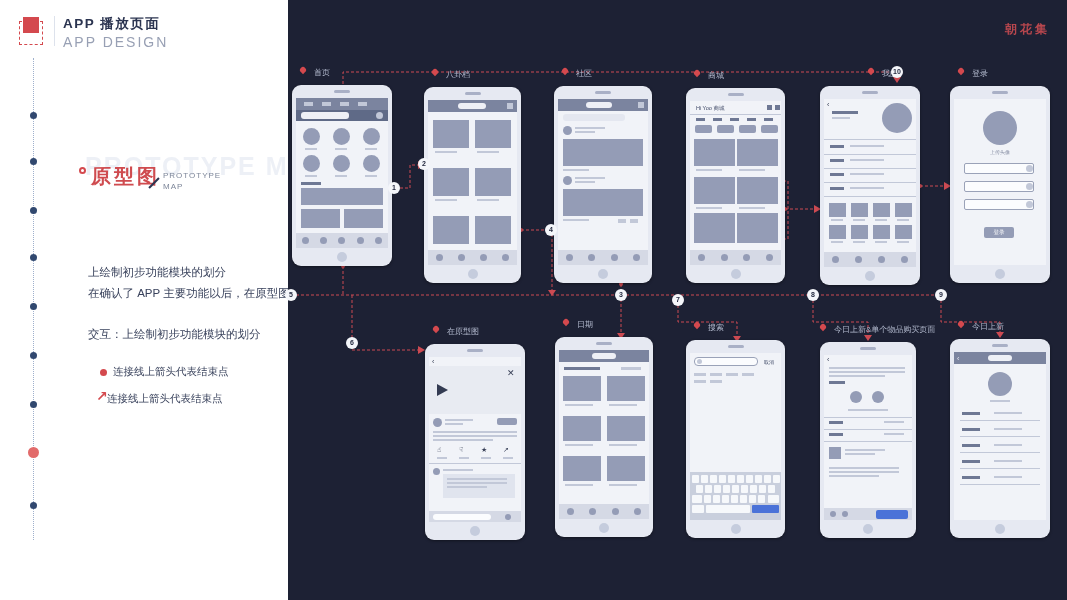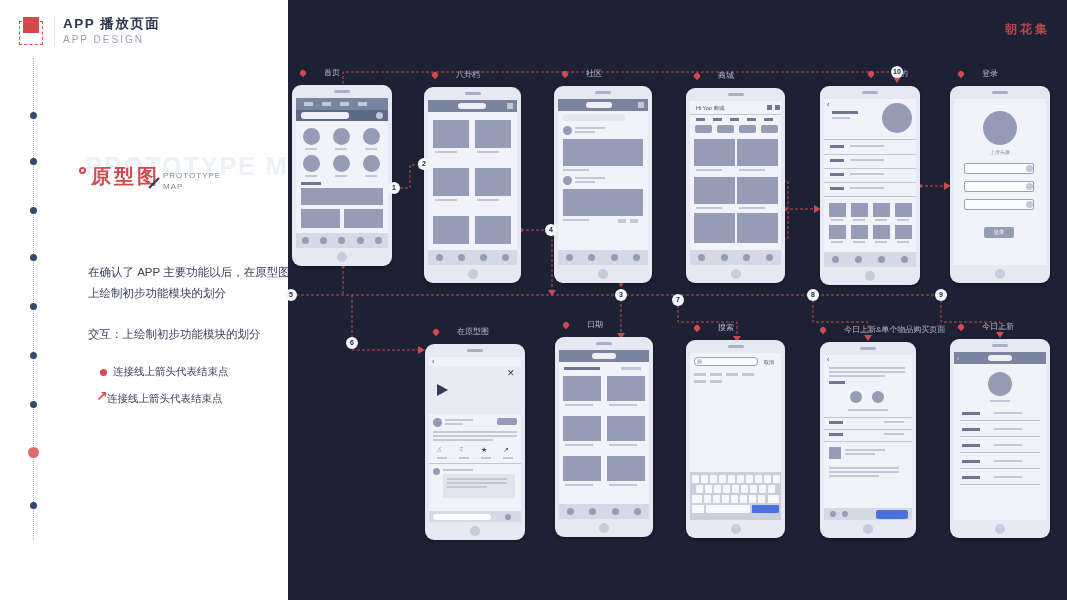--- a/index.html
+++ b/index.html
@@ -10,21 +10,21 @@
 .panel{position:absolute;left:288px;top:0;width:779px;height:600px;background:#1d2134}
 .svgwrap{position:absolute;left:0;top:0;width:1067px;height:600px;pointer-events:none}
 
 .tl-line{position:absolute;left:33px;top:58px;height:482px;border-left:1px dotted #9fb0cc}
 .tl-dot{position:absolute;width:7px;height:7px;border-radius:50%;background:#31486f}
 .tl-dot.red{width:11px;height:11px;background:#e26b6b}
 .logo-dash{position:absolute;left:19px;top:21px;width:24px;height:24px;border:1px dashed #d4494e}
 .logo-sq{position:absolute;left:23px;top:17px;width:16px;height:16px;background:#d4494e}
 .logo-div{position:absolute;left:54px;top:16px;width:1px;height:30px;background:#dde2ec}
 .t-title{position:absolute;left:63px;top:15px;font-size:13.5px;font-weight:bold;color:#2b3450;letter-spacing:1.5px}
-.t-sub{position:absolute;left:63px;top:34px;font-size:10px;color:#98a0b4;letter-spacing:2px}
+.t-sub{position:absolute;left:63px;top:34px;font-size:14px;color:#98a0b4;letter-spacing:2px}
 .wmark{position:absolute;left:85px;top:152px;font-size:25px;font-weight:bold;color:#edf0f6;letter-spacing:2px;white-space:nowrap;width:200px;overflow:hidden}
 .ring{position:absolute;left:79px;top:167px;width:7px;height:7px;border:2px solid #d4494e;border-radius:50%}
 .sec-title{position:absolute;left:91px;top:163px;font-size:20px;font-weight:bold;color:#cf4b4f;letter-spacing:3px}
 .pen{position:absolute;left:147px;top:182px;width:14px;height:2px;background:#2b3450;transform:rotate(-45deg)}
 .sec-tag{position:absolute;left:163px;top:170px;font-size:8px;color:#7d8699;letter-spacing:1px;line-height:11px}
 .desc{position:absolute;left:88px;top:262px;font-size:11.5px;color:#39425c;line-height:21px}
 .inter{position:absolute;left:88px;top:327px;font-size:11.5px;color:#39425c}
 .lg-dot{position:absolute;left:100px;top:369px;width:7px;height:7px;border-radius:50%;background:#d4494e}
 .lg-arrow{position:absolute;left:96px;top:388px;font-size:14px;font-weight:bold;color:#d4494e}
 .lg-text{position:absolute;font-size:10.5px;color:#39425c}
@@ -36,21 +36,21 @@
 .screen{position:absolute;left:4px;right:4px;top:13px;bottom:18px;background:#f1f3f8;overflow:hidden}
 .blk{background:#949cb6}
 .dk{background:#6e7894}
 .lt{background:#c2c8d8}
 .wh{background:#fbfcfe}
 .pl{background:#eef0f6;border-radius:3px}
 .cr{border-radius:50%}
 .nb{left:0;top:0;right:0;height:12px;background:#7b849f}
 .bn{left:0;right:0;bottom:0;height:15px;background:#d5d9e5;display:flex;align-items:center;justify-content:space-around}
 .bn i{display:block;width:7px;height:7px;border-radius:50%;background:#949cb6}
-.plabel{position:absolute;display:flex;align-items:center;gap:18px;color:#b3bace;font-size:8px;white-space:nowrap}
+.plabel{position:absolute;display:flex;align-items:flex-start;gap:8px;color:#b3bace;font-size:8px;white-space:nowrap}
 .pin{width:6px;height:6px;background:#d4494e;border-radius:50% 50% 50% 0;transform:rotate(-45deg);flex:0 0 auto}
 .marker{position:absolute;width:12px;height:12px;margin:-6px 0 0 -6px;border-radius:50%;background:#f4f6fa;color:#23293f;font-size:7px;font-weight:bold;line-height:12px;text-align:center;z-index:5}
 .tinytext{position:absolute;font-size:5.5px;color:#414b68;white-space:nowrap}
 .glyph{position:absolute;color:#3a4158;line-height:1}
 .play{position:absolute;width:0;height:0;border-top:6px solid transparent;border-bottom:6px solid transparent;border-left:11px solid #333b52}
 .field{position:absolute;background:#fbfcfe;border:1px solid #9aa2b8;border-radius:2px}
 .key{position:absolute;background:#f6f8fb;border-radius:1px}
 .bluekey{position:absolute;background:#4a72d8;border-radius:1px}
 </style>
 </head>
@@ -78,22 +78,22 @@
   <div class="wmark">PROTOTYPE MAP</div>
   <div class="ring"></div>
   <div class="sec-title">原型图</div>
   <div class="pen"></div>
   <div class="sec-tag">
     <div>PROTOTYPE</div>
     <div>MAP</div>
   </div>
 
   <div class="desc">
+    <div>上绘制初步功能模块的划分</div>
     <div>在确认了 APP 主要功能以后，在原型图</div>
-    <div>上绘制初步功能模块的划分</div>
   </div>
   <div class="inter">交互：上绘制初步功能模块的划分</div>
 
   <i class="lg-dot"></i>
   <div class="lg-text" style="left:113px;top:365px">连接线上箭头代表结束点</div>
   <div class="lg-arrow">↗</div>
   <div class="lg-text" style="left:107px;top:392px">连接线上箭头代表结束点</div>
 
   <div class="panel"></div>
   <div class="brand">朝花集</div>

